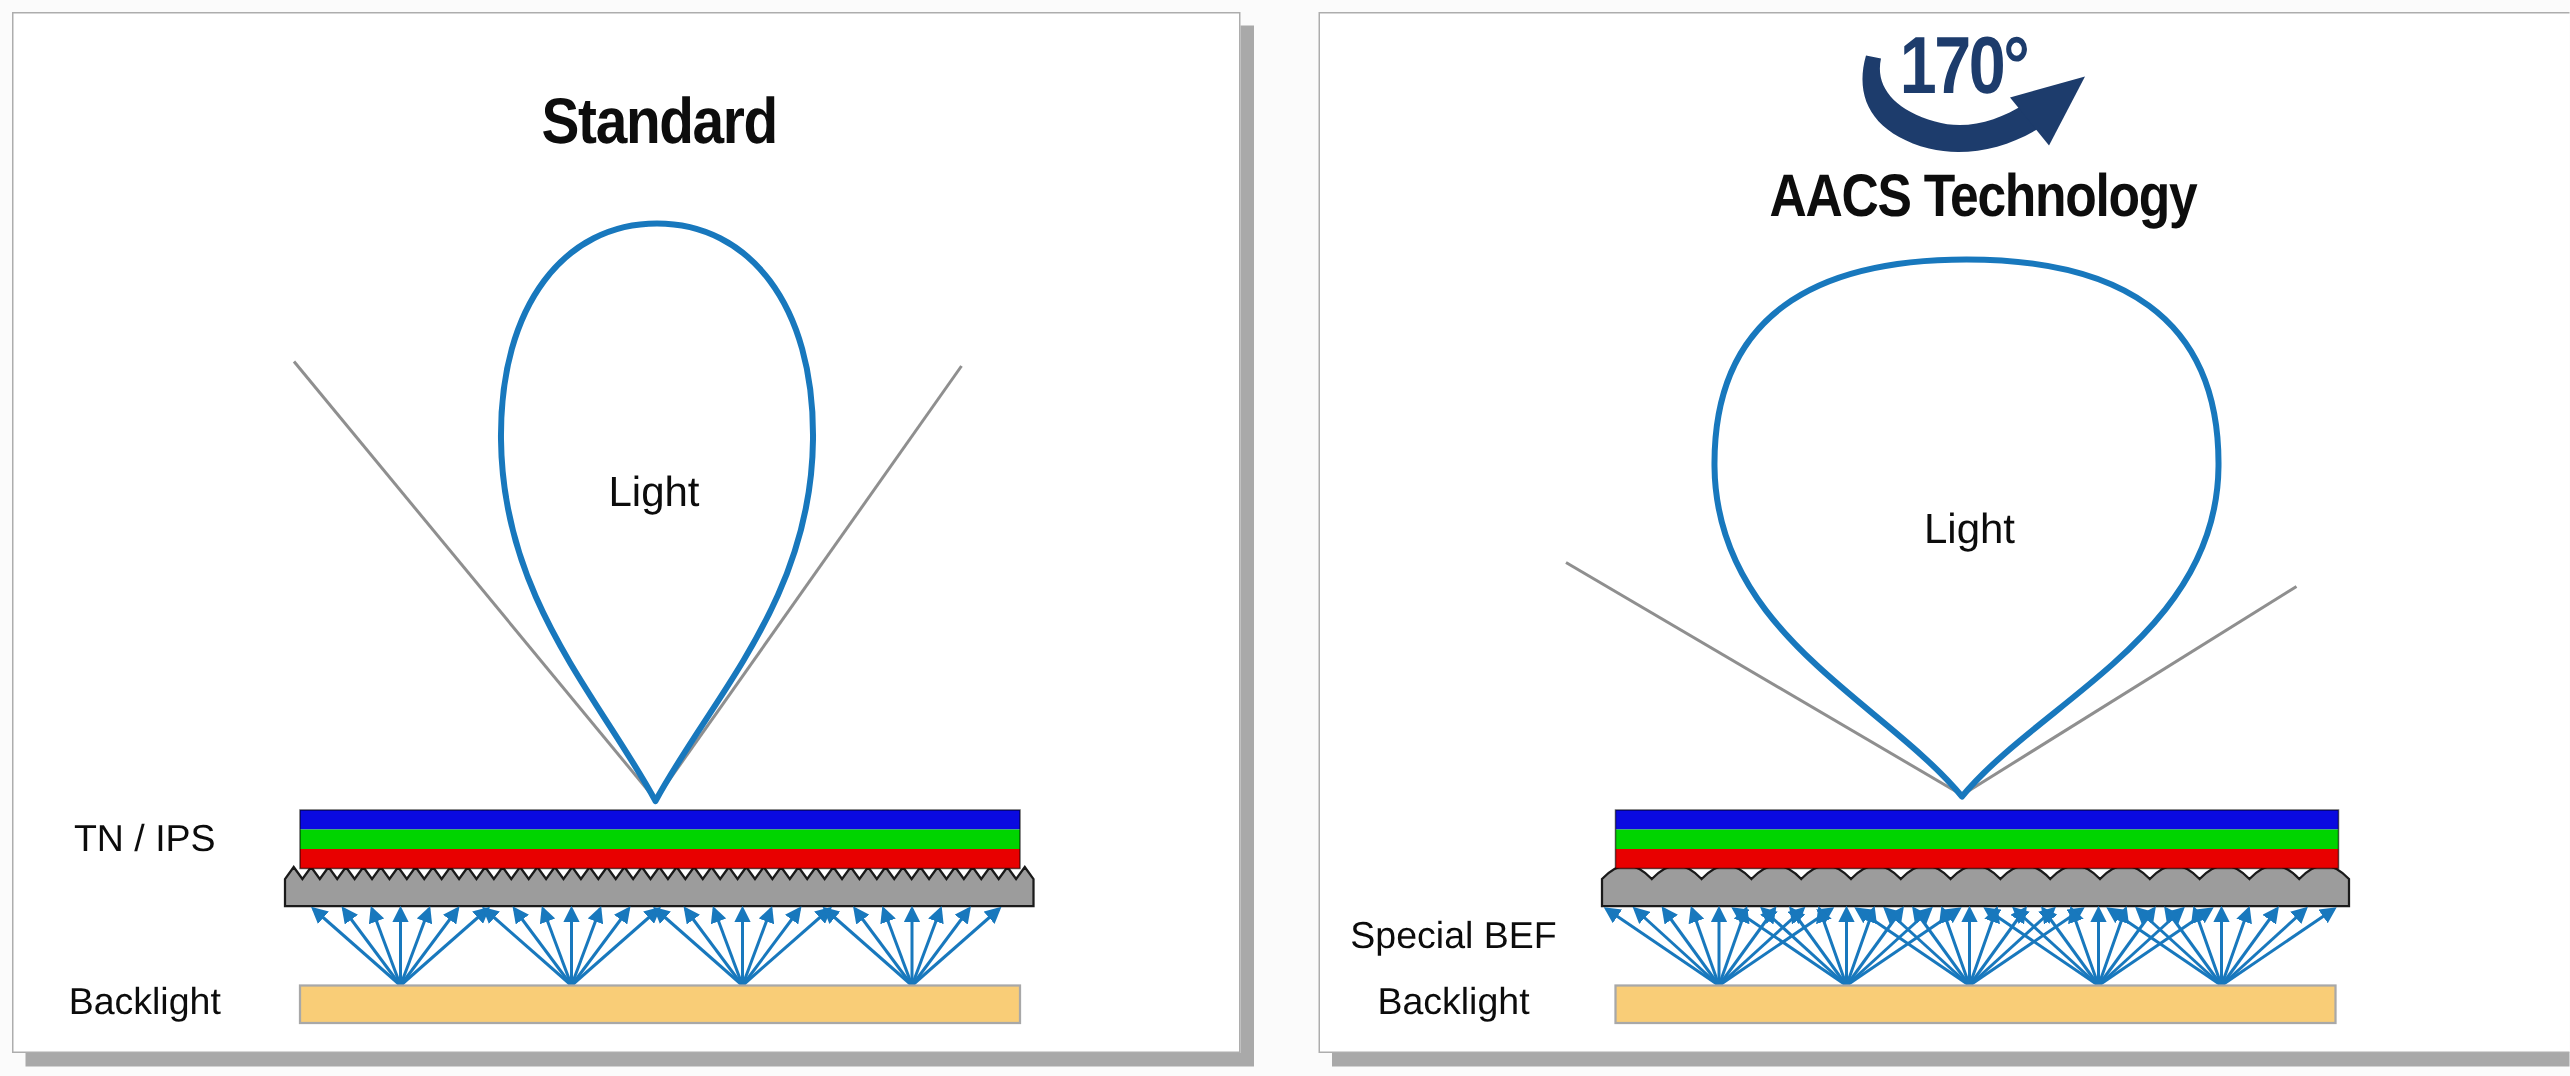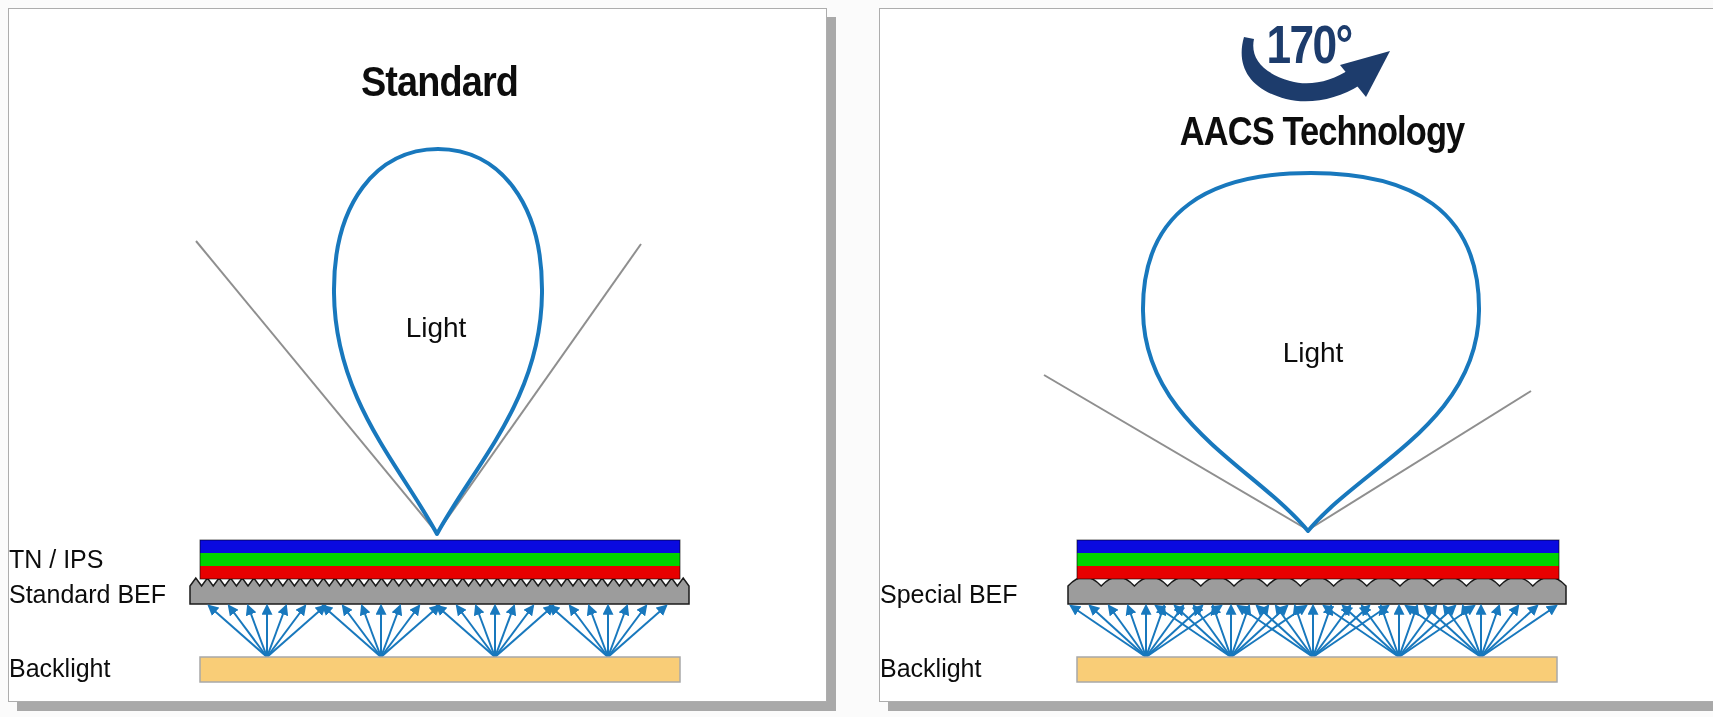--- a/index.html
+++ b/index.html
@@ -19,21 +19,21 @@
   .panel-title{
     position:absolute;text-align:center;font-weight:bold;color:#0d0d0d;
     letter-spacing:-1px;white-space:nowrap;
   }
   .title-left{left:22px;right:-22px;top:48px;font-size:43px;transform:scaleX(.88);}
   .title-right{left:10px;right:-10px;top:100px;font-size:40px;transform:scaleX(.86);}
   .light-label{
     position:absolute;width:200px;text-align:center;font-size:28px;color:#0c0c0c;
   }
   .layer-label{
-    position:absolute;left:0;text-align:left;font-size:25px;color:#0c0c0c;white-space:nowrap;
+    position:absolute;left:0;text-align:center;font-size:25px;color:#0c0c0c;white-space:nowrap;
   }
   .p1 .layer-label{width:175px;}
   .p2 .layer-label{width:178px;}
   .angle-badge{position:absolute;left:358px;top:4px;width:165px;height:99px;}
   .angle-badge .badge-num{
     position:absolute;left:6px;top:0;width:130px;text-align:center;
     font-size:54px;font-weight:bold;letter-spacing:-2px;
     transform:scaleX(.82);white-space:nowrap;
   }
   .angle-badge svg{position:absolute;left:0;top:0;}
@@ -83,21 +83,20 @@
         <line x1="599" y1="648" x2="580" y2="597" stroke="#1878bd" stroke-width="2" marker-end="url(#ah-standard)"></line>
         <line x1="599" y1="648" x2="599" y2="597" stroke="#1878bd" stroke-width="2" marker-end="url(#ah-standard)"></line>
         <line x1="599" y1="648" x2="618" y2="597" stroke="#1878bd" stroke-width="2" marker-end="url(#ah-standard)"></line>
         <line x1="599" y1="648" x2="637" y2="597" stroke="#1878bd" stroke-width="2" marker-end="url(#ah-standard)"></line>
         <line x1="599" y1="648" x2="657" y2="597" stroke="#1878bd" stroke-width="2" marker-end="url(#ah-standard)"></line>
         <rect x="191" y="648" width="480" height="25" fill="#f9cd77" stroke="#a8a8a8" stroke-width="1.5"></rect>
       </svg>
     <div class="panel-title title-left">Standard</div>
     <div class="light-label" style="left:327px;top:303px;">Light</div>
     <div class="layer-label" style="top:536px;">TN / IPS</div>
-    <div class="layer-label" style="top:571px;">Standard BEF</div>
     <div class="layer-label" style="top:645px;">Backlight</div>
   </div>
 </div>
 
 <div class="card p2" style="left:879px;padding-left:47px;">
   <div class="inner">
     <svg class="diagram" viewBox="0 0 817 692">
         <defs>
           <marker id="ah-aacs" viewBox="0 0 10 10" refX="8" refY="5" markerWidth="5.5" markerHeight="5.5" orient="auto">
             <path d="M0,0 L10,5 L0,10 Z" fill="#1878bd"></path>
@@ -162,16 +161,16 @@
     <div class="angle-badge">
       <svg width="165" height="99" viewBox="0 0 165 99">
         <path d="M6,24 C-2,52 10,76 48,86 C72,92 100,86 122,72 L112,56 C94,68 72,74 52,68 C24,60 12,44 16,26 Z" fill="#1d3c6c"></path>
         <polygon points="152,38 128,84 102,52" fill="#1d3c6c"></polygon>
       </svg>
       <div class="badge-num" style="color:#1d3c6c;">170°</div>
     </div>
 
     <div class="panel-title title-right">AACS Technology</div>
     <div class="light-label" style="left:333px;top:328px;">Light</div>
-    <div class="layer-label" style="top:571px;">Special BEF</div>
+    <div class="layer-label" style="top:601px;">Special BEF</div>
     <div class="layer-label" style="top:645px;">Backlight</div>
   </div>
 </div>
 
 </body></html>

